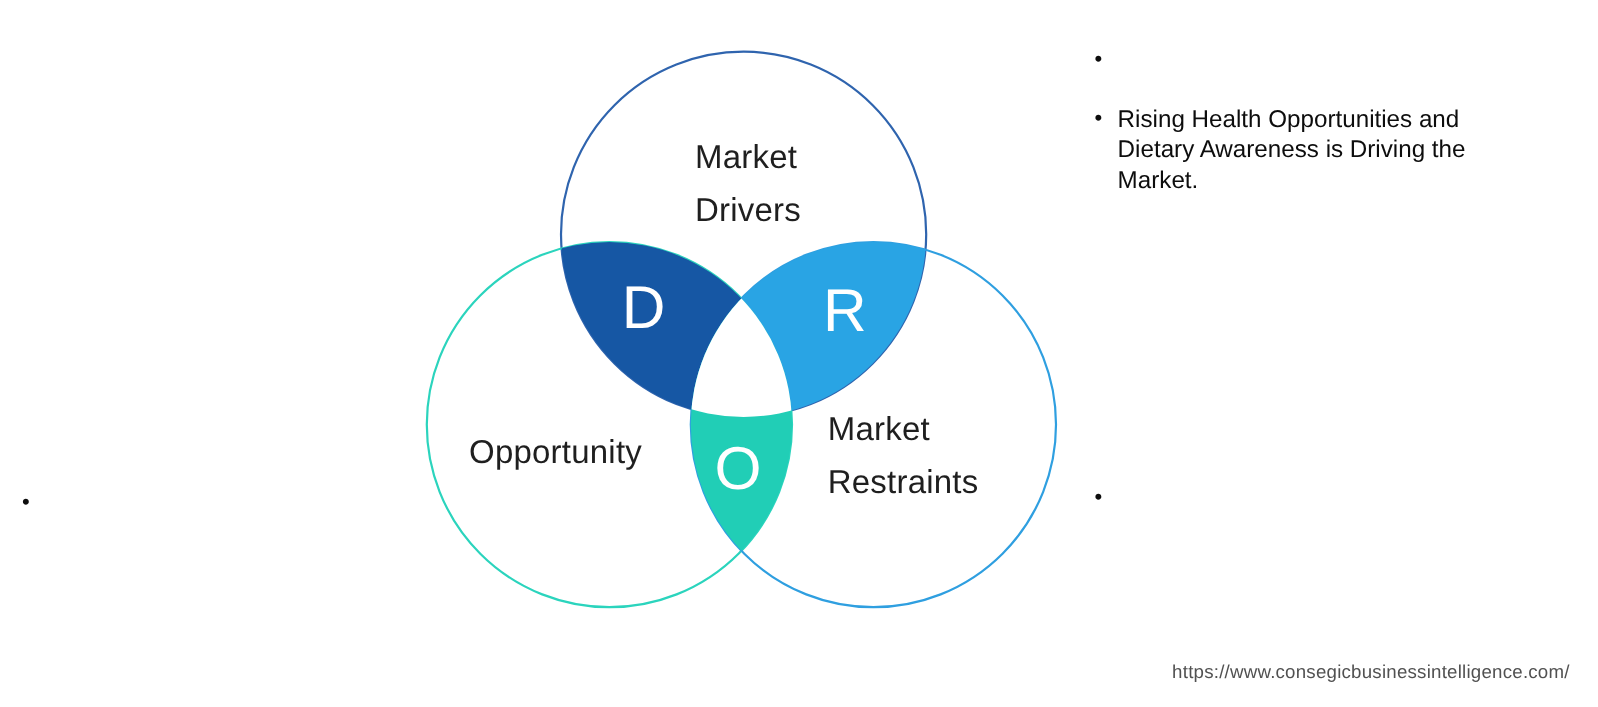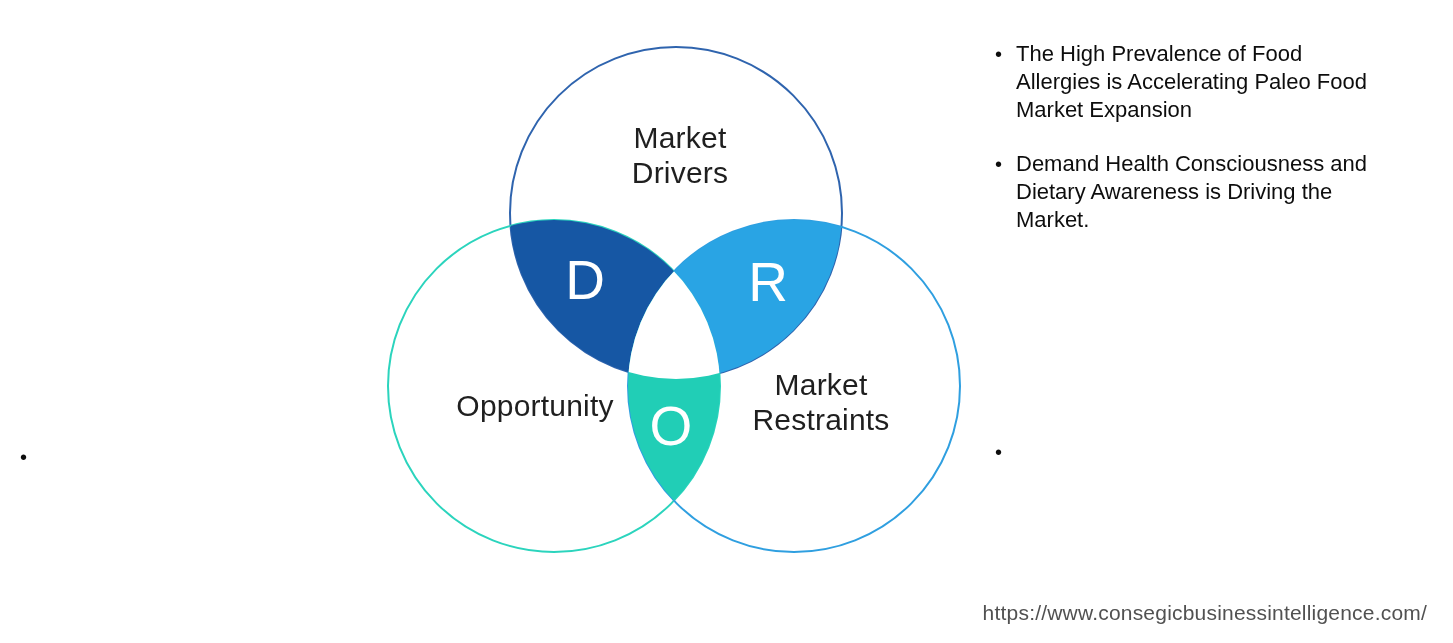--- a/index.html
+++ b/index.html
@@ -9,24 +9,23 @@
     height: 643px;
     background: #ffffff;
     overflow: hidden;
     font-family: "Liberation Sans", sans-serif;
   }
   svg.venn { position: absolute; left: 0; top: 0; }
 
   .vlabel {
     position: absolute;
     transform: translateX(-50%);
-    text-align: center;
     color: #1f1f1f;
     font-size: 30px;
-    line-height: 35px;
+    line-height: 48px;
     white-space: pre-line;
     letter-spacing: 0.2px;
   }
   .letter {
     position: absolute;
     transform: translate(-50%, -50%);
     color: #ffffff;
     font-size: 55px;
     line-height: 1;
     font-weight: 400;
@@ -44,21 +43,21 @@
     width: 21px;
     font-size: 20px;
     line-height: 28px;
   }
   .note-text { white-space: pre-line; }
 
   .source-url {
     position: absolute;
     top: 601px;
     right: 26px;
-    font-size: 21px;
+    font-size: 17px;
     color: #515151;
     letter-spacing: 0.2px;
   }
 </style>
 </head>
 <body>
 
 <div class="canvas">
 
   <svg class="venn" width="1453" height="643" viewBox="0 0 1453 643">
@@ -85,38 +84,35 @@
 
     <g clip-path="url(#clipTop)">
       <g clip-path="url(#clipLeft)">
         <circle cx="794" cy="386" r="166" fill="#FFFFFF"></circle>
       </g>
     </g>
   </svg>
 
   <div class="vlabel" style="left:680px; top:120px;">Market
 Drivers</div>
-  <div class="vlabel" style="left:535px; top:388px;">Opportunity</div>
+  <div class="vlabel" style="left:505px; top:388px;">Opportunity</div>
   <div class="vlabel" style="left:821px; top:367px;">Market
 Restraints</div>
 
   <div class="letter" style="left:585px; top:280px;">D</div>
   <div class="letter" style="left:768px; top:282px;">R</div>
   <div class="letter" style="left:671px; top:426px;">O</div>
 
   <div class="note" style="left:995px; top:40px; width:430px;">
     <div class="note-item">
       <span class="note-marker">•</span>
-      <span class="note-text">The High Prevalence of Food
-Allergies is Accelerating Paleo Food
-Market Expansion</span>
     </div>
     <div class="note-item">
       <span class="note-marker">•</span>
-      <span class="note-text">Demand Health Consciousness and
+      <span class="note-text">Rising Health Opportunities and
 Dietary Awareness is Driving the
 Market.</span>
     </div>
   </div>
 
   <div class="note" style="left:20px; top:443px; width:400px;">
     <div class="note-item">
       <span class="note-marker">•</span>
     </div>
   </div>

